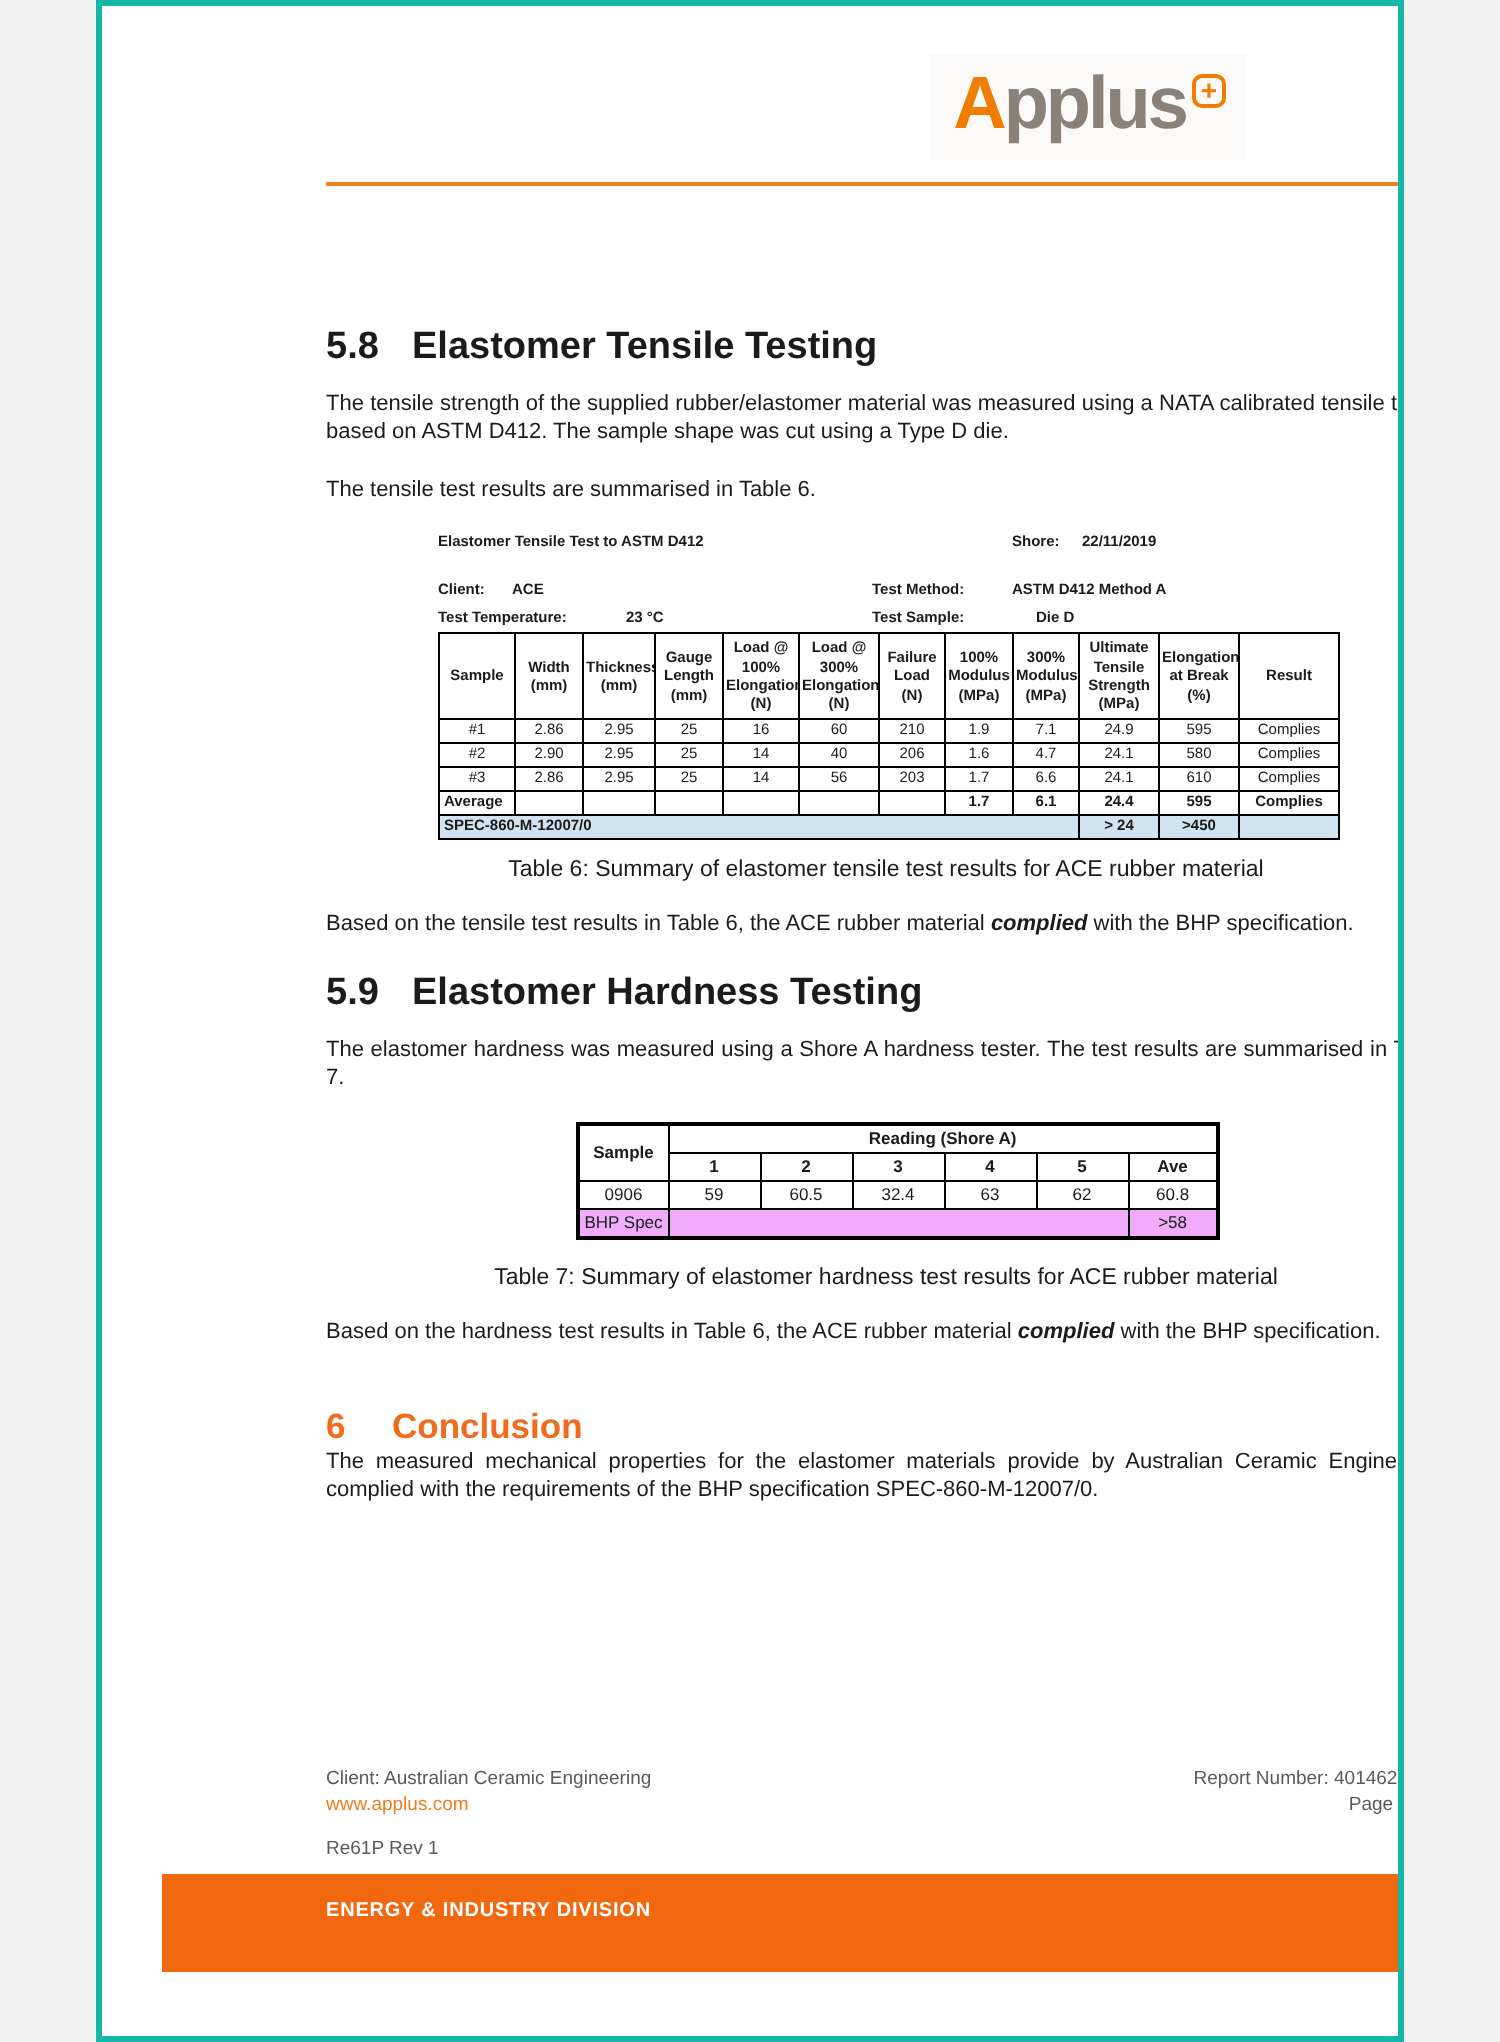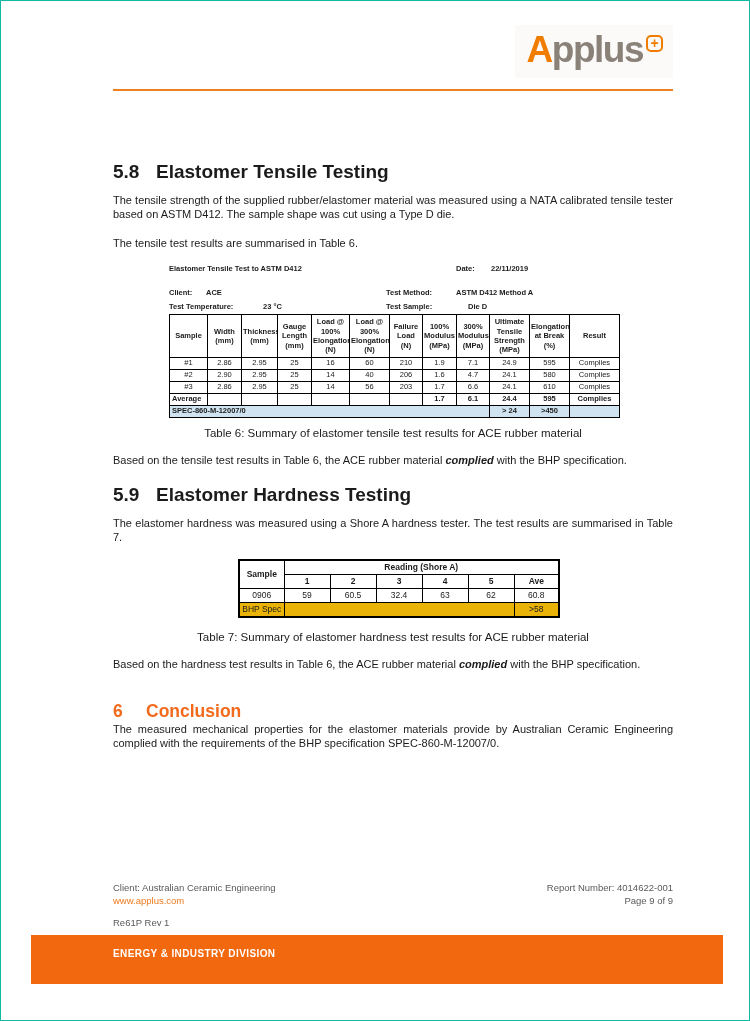--- a/index.html
+++ b/index.html
@@ -1,20 +1,20 @@
 <!DOCTYPE html>
 <html><head>
 <meta charset="utf-8">
 <style>
   html,body { margin:0; padding:0; background:#f2f2f2; }
   .page {
-    position:relative; width:750px; height:1021px; margin:0 auto;
+    position:relative; width:654px; height:1021px; margin:0 auto;
     background:#ffffff; overflow:hidden;
     font-family:"Liberation Sans", sans-serif; color:#1b1b1b;
-    border:1px solid #14b8a6; box-sizing:border-box;
+    border:3px solid #14b8a6; box-sizing:border-box;
   }
   
   .logo {
     position:absolute; top:24px; right:76px;
     background:#fbfaf9; padding:6px 10px 10px 12px;
     font-weight:bold; font-size:37px; letter-spacing:-1.5px;
     color:#8a8279; line-height:1;
   }
   .logo .logo-a { color:#f07c00; }
   .logo .logo-plus {
@@ -53,21 +53,21 @@
   .t6 td.left { text-align:left; padding-left:2px; }
   .t6 tr.spec td { background:#cfe4f0; font-weight:bold; }
   .caption { width:560px; text-align:center; font-weight:normal; font-size:11.5px; margin-top:9px; }
   
   .t7 {
     border-collapse:collapse; table-layout:fixed; width:320px; margin:14px 0 0 125px;
     font-size:8.5px; border:2px solid #000;
   }
   .t7 th, .t7 td { border:1px solid #000; text-align:center; padding:0; height:13px; line-height:13px; overflow:hidden; }
   .t7 th { font-weight:bold; }
-  .t7 tr.spec td { background:#eab308; }
+  .t7 tr.spec td { background:#f0abfc; }
   .h-main { display:flex; color:#f26a1b; font-weight:bold; font-size:17.5px; margin-top:30px; }
   .h-main .h-num { width:33px; flex:none; }
   .p-conc { }
   
   .footer {
     position:absolute; top:880px; left:112px; width:560px;
     display:flex; justify-content:space-between;
     font-size:9.5px; color:#5a5a5a; line-height:13px;
   }
   .footer a { color:#ef7b1e; text-decoration:none; }
@@ -93,21 +93,21 @@
 
     <div class="heading">
       <span class="h-num">5.8</span>
       <span>Elastomer Tensile Testing</span>
     </div>
     <p class="para p1">The tensile strength of the supplied rubber/elastomer material was measured using a NATA calibrated tensile tester based on ASTM D412. The sample shape was cut using a Type D die.</p>
     <p class="para p2">The tensile test results are summarised in Table 6.</p>
 
     <div class="info-block">
       <span class="ib" style="left:0;top:0;">Elastomer Tensile Test to ASTM D412</span>
-      <span class="ib" style="left:287px;top:0;">Date:</span>
+      <span class="ib" style="left:287px;top:0;">Shore:</span>
       <span class="ib" style="left:322px;top:0;">22/11/2019</span>
       <span class="ib" style="left:0;top:24px;">Client:</span>
       <span class="ib" style="left:37px;top:24px;">ACE</span>
       <span class="ib" style="left:217px;top:24px;">Test Method:</span>
       <span class="ib" style="left:287px;top:24px;">ASTM D412 Method A</span>
       <span class="ib" style="left:0;top:38px;">Test Temperature:</span>
       <span class="ib" style="left:94px;top:38px;">23 °C</span>
       <span class="ib" style="left:217px;top:38px;">Test Sample:</span>
       <span class="ib" style="left:299px;top:38px;">Die D</span>
     </div>

